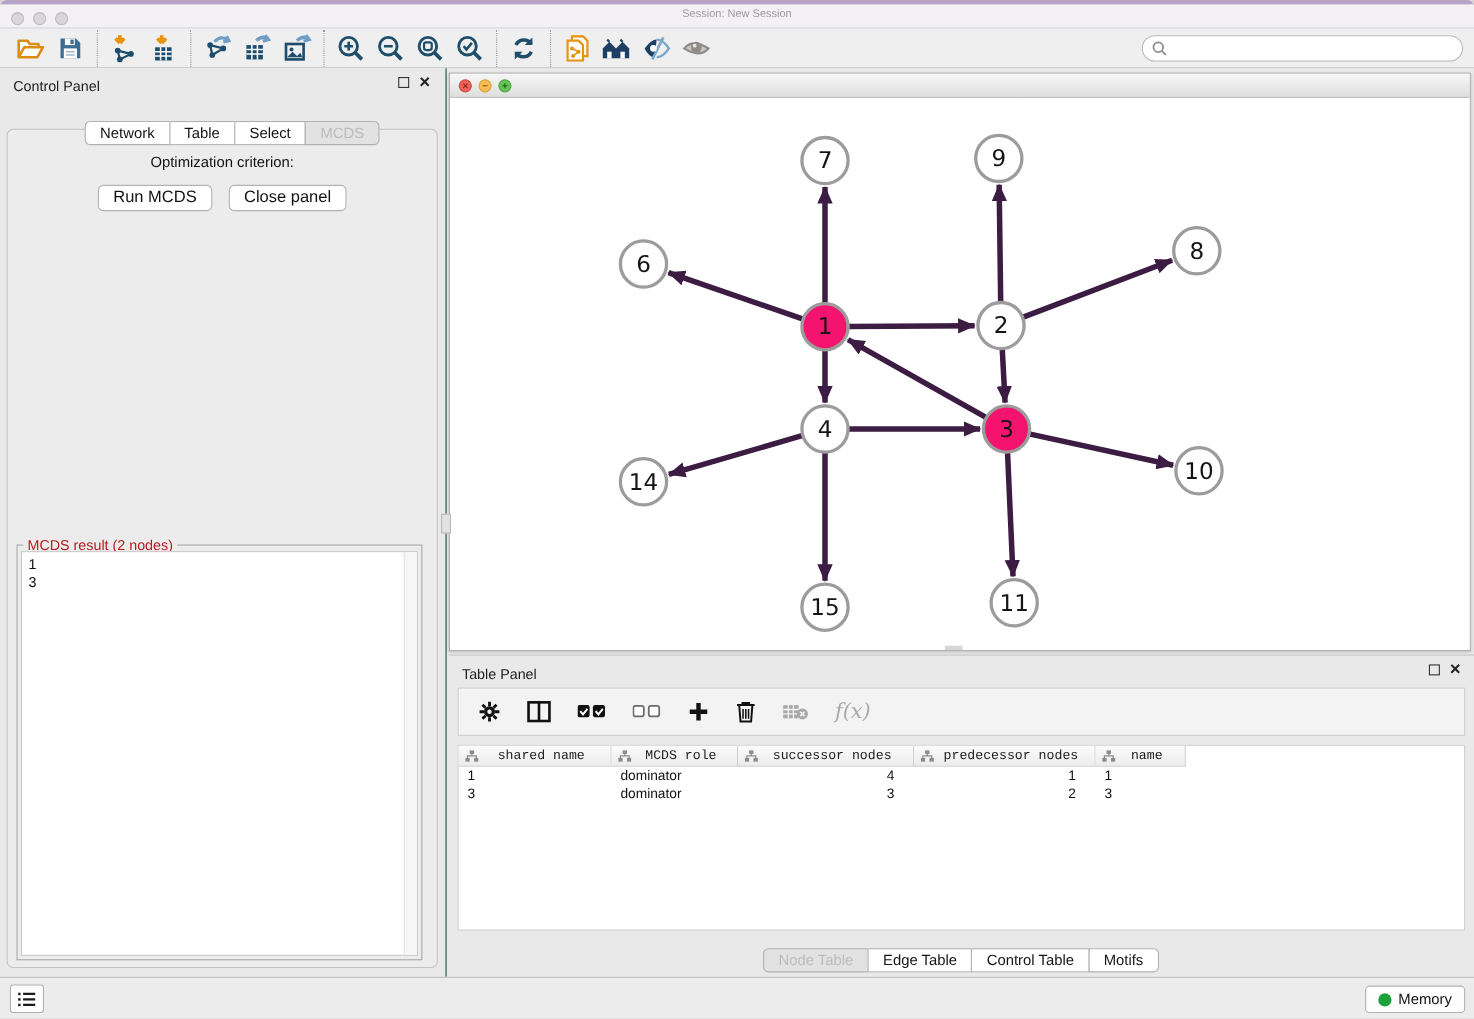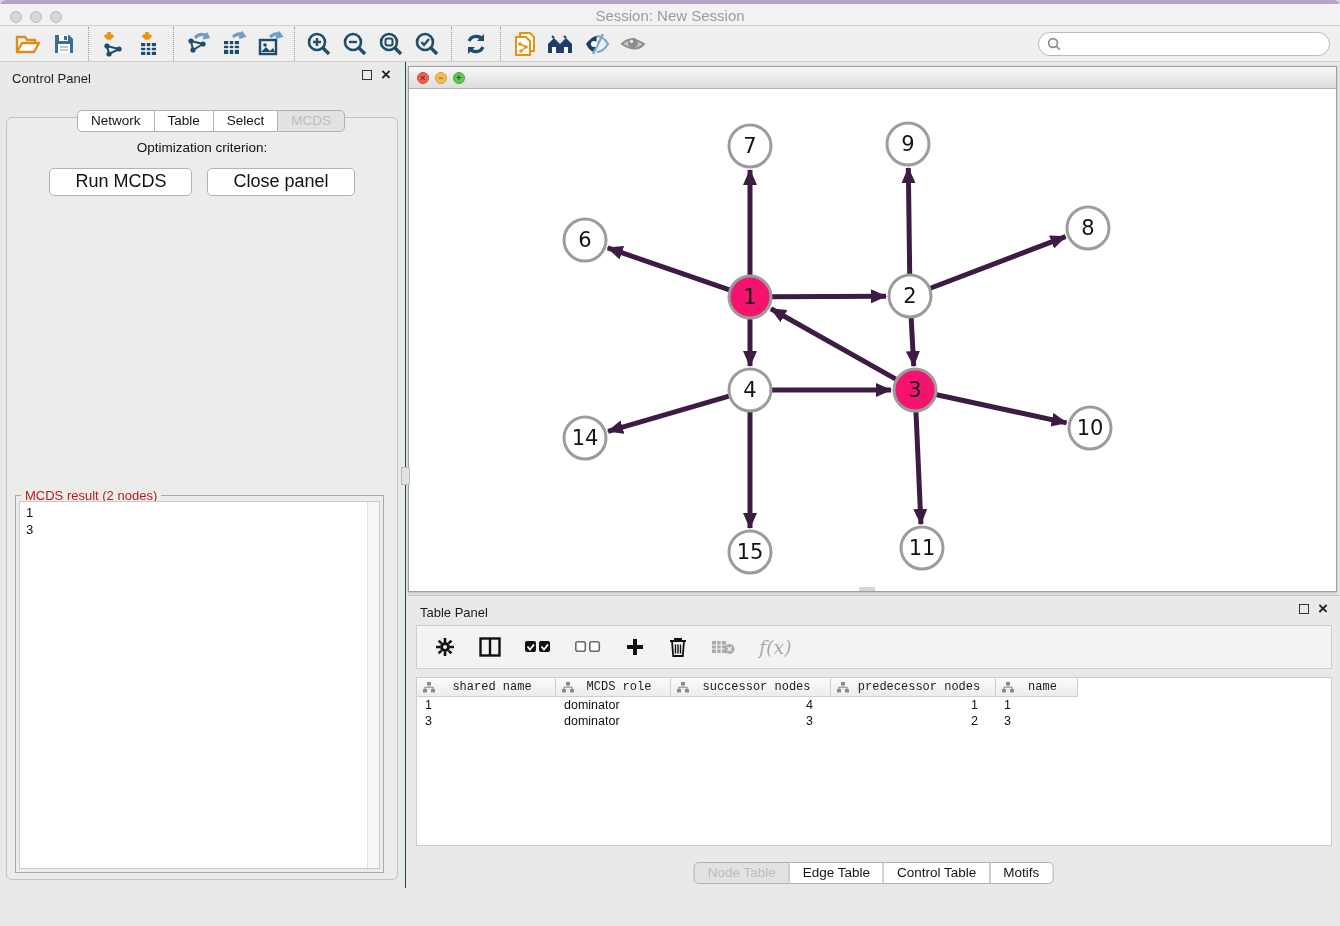--- a/index.html
+++ b/index.html
@@ -11,21 +11,21 @@
   }
   
   .titlebar {
     position:absolute; top:0; left:0; right:0; height:26px;
     background:#f3f1f4; border-top:4px solid #b7a2c8; border-bottom:1px solid #cfcfcf;
   }
   .traffic { position:absolute; left:10px; top:7px; display:flex; gap:8px; }
   .traffic .dot { width:12px; height:12px; border-radius:50%; background:#d9d6d9; border:1px solid #bdbabd; }
   .titlebar .wtitle {
     position:absolute; left:0; right:0; top:3px; text-align:center;
-    font-size:15px; color:#9b9b9b;
+    font-size:10px; color:#9b9b9b;
   }
   
   .toolbar {
     position:absolute; top:26px; left:0; right:0; height:36px;
     background:#efefef; border-bottom:1px solid #cdcdcd;
     display:flex; align-items:center; padding-left:10px;
   }
   .tbtn { width:36px; height:32px; display:flex; align-items:center; justify-content:center; }
   .tsep { width:1px; height:34px; border-left:1px dotted #9a9a9a; margin:0 6px; }
   .searchbox {
@@ -59,21 +59,21 @@
   .opt-label { margin-top:22px; text-align:center; font-size:13.5px; color:#111; }
   .selectbox {
     position:relative; margin:9px 32px 0; height:24px; background:#fff;
     border:1px solid #b7b7b7; border-radius:5px; font-size:13.5px; color:#111;
     display:flex; align-items:center; padding-left:10px;
   }
   .stepper { position:absolute; right:8px; top:3px; display:flex; flex-direction:column; line-height:8px; font-size:8px; color:#555; }
   .btnrow { display:flex; justify-content:center; gap:15px; margin-top:13px; }
   .pbtn {
     background:#fff; border:1px solid #b3b3b3; border-radius:5px;
-    font-size:18px; color:#111; padding:2px 25px 3px; font-family:inherit;
+    font-size:15px; color:#111; padding:2px 13px 3px; font-family:inherit;
   }
   .result-group {
     position:absolute; left:8px; width:369px; top:377px; bottom:6px;
     border:1px solid #a9a9a9;
   }
   .result-label {
     position:absolute; top:-8px; left:5px; background:#ececec; padding:0 4px;
     font-size:13px; color:#b91c1c;
   }
   .result-area {
@@ -518,14 +518,32 @@
         </div>
     </div>
     <div class="tabstrip tp-tabs" id="tp-tabs">
         <span class="tab first disabled">Node Table</span>
         <span class="tab">Edge Table</span>
         <span class="tab">Control Table</span>
         <span class="tab last">Motifs</span>
       </div>
   </div>
 
+  <div class="statusbar">
+    <span class="sb-left">
+      <svg width="17" height="15" viewBox="0 0 17 15">
+          <g stroke="#1a1a1a" stroke-width="2.2">
+            <path d="M5 2.5 h11 M5 7.5 h11 M5 12.5 h11"></path>
+          </g>
+          <g fill="#1a1a1a">
+            <rect x="0.5" y="1.5" width="2.2" height="2.2"></rect>
+            <rect x="0.5" y="6.5" width="2.2" height="2.2"></rect>
+            <rect x="0.5" y="11.5" width="2.2" height="2.2"></rect>
+          </g>
+        </svg>
+    </span>
+    <span class="sb-mem">
+      <span class="memdot"></span>
+      <span>Memory</span>
+    </span>
+  </div>
 
 </div>
 
 </body></html>

